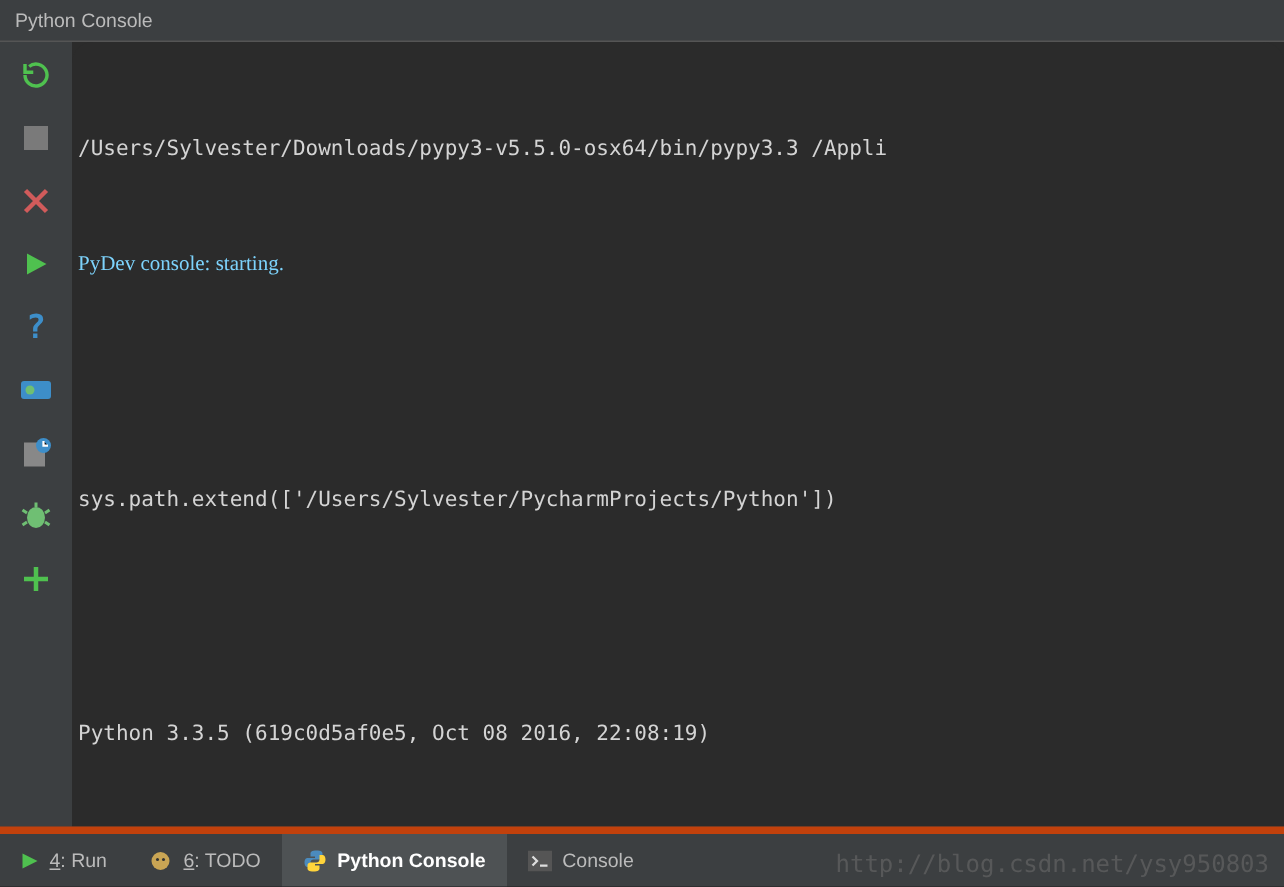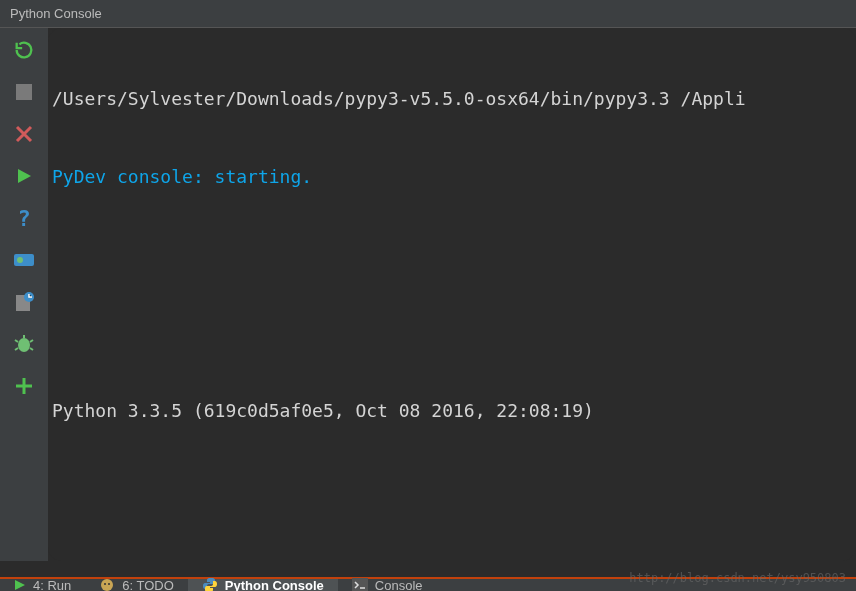--- a/index.html
+++ b/index.html
@@ -36,56 +36,56 @@
     }
     .tb-icon {
       width: 24px; height: 24px;
       display: flex; align-items: center; justify-content: center;
       cursor: pointer;
     }
     .console {
       flex: 1;
       background: #2b2b2b;
       padding: 6px 4px;
-      font-size: 18px;
+      font-size: 14px;
       line-height: 26px;
       white-space: pre;
       overflow: hidden;
       font-family: "Menlo","Consolas",monospace;
       border-radius: 14px;
     }
     .console .line { display: block; }
     .c-white { color: #d4d4d4; }
-    .c-red { color: #0ea5e9; }
+    .c-red { color: #7dd3fc; font-family: Liberation Serif, serif; }
     .bottom-bar {
       position: absolute;
       bottom: 0; left: 0; right: 0;
-      height: 14px;
+      height: 40px;
       background: #3c3f41;
-      border-top: 2px solid #c2410c;
+      border-top: 5px solid #c2410c;
       display: flex; align-items: center;
       font-family: -apple-system, "Segoe UI", sans-serif;
       font-size: 13px;
       color: #bbbbbb;
     }
     .tab {
       height: 100%;
       display: flex; align-items: center;
       padding: 0 14px;
       gap: 7px;
       cursor: pointer;
     }
     .tab.active {
       background: #4e5254;
     }
     .tab .underline { text-decoration: underline; }
     .watermark {
       position: absolute;
       right: 10px; bottom: 6px;
-      font-size: 12px;
+      font-size: 16px;
       color: #6a6a6a;
       font-family: "Menlo", monospace;
       opacity: 0.6;
       margin-top: 36px;
     }
     svg { display: block; }
   </style>
 </head>
 <body>
 
@@ -141,20 +141,21 @@
       <svg width="20" height="20" viewBox="0 0 20 20">
           <path stroke="#4fc14f" stroke-width="3" d="M10 2v16M2 10h16"></path>
         </svg>
     </div>
   </div>
 
   <div class="console">
     <span class="line c-white">/Users/Sylvester/Downloads/pypy3-v5.5.0-osx64/bin/pypy3.3 /Appli</span>
     <span class="line c-red">PyDev console: starting.</span>
     <span class="line"> </span>
+    <span class="line c-white">sys.path.extend(['/Users/Sylvester/PycharmProjects/Python'])</span>
     <span class="line"> </span>
     <span class="line c-white">Python 3.3.5 (619c0d5af0e5, Oct 08 2016, 22:08:19)</span>
     
     
     
   </div>
 </div>
 
 <div class="bottom-bar">
   <div class="tab">

